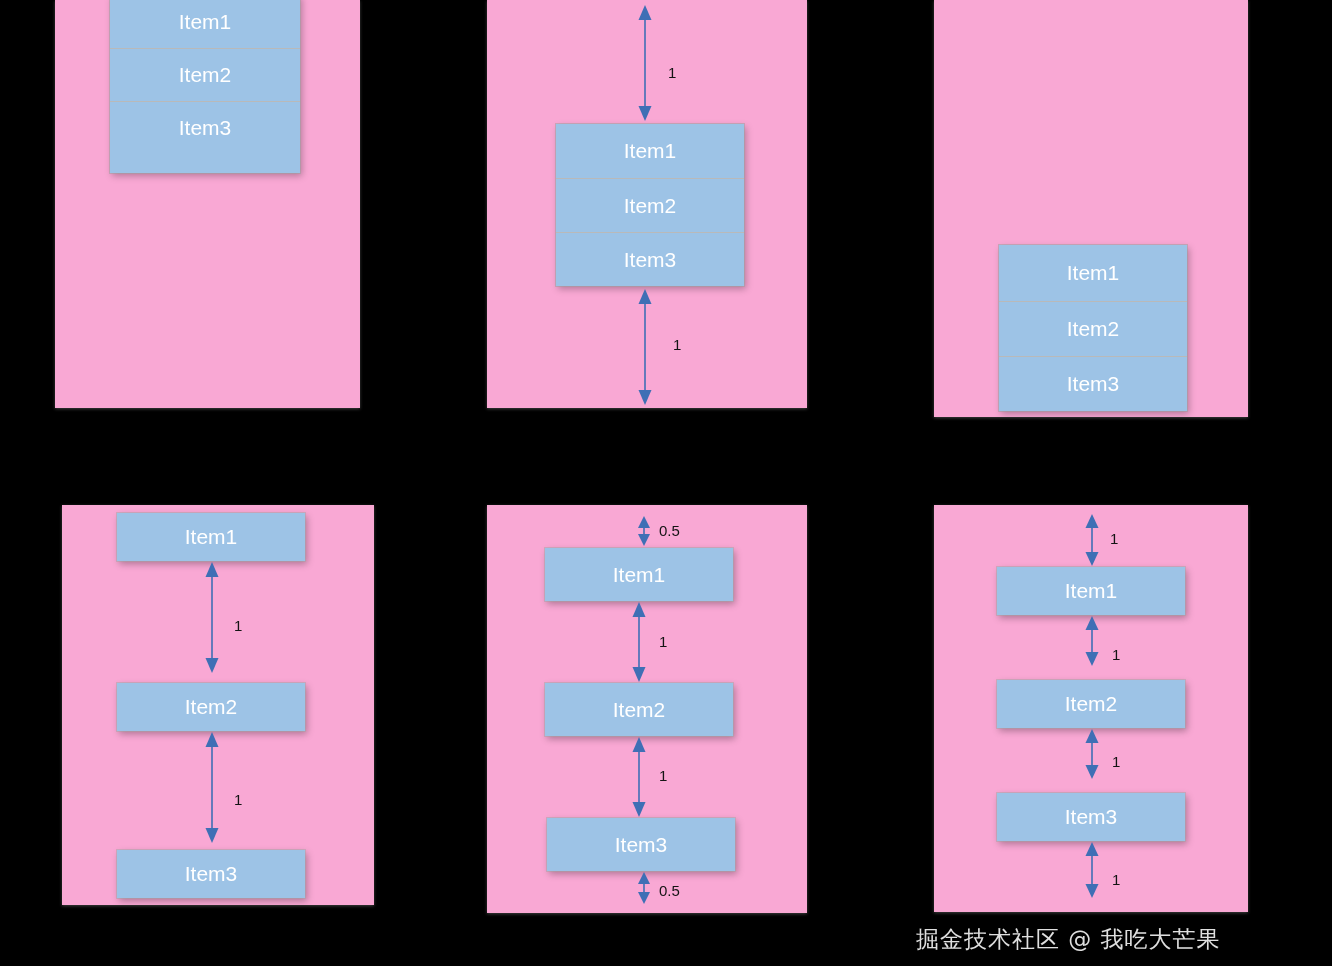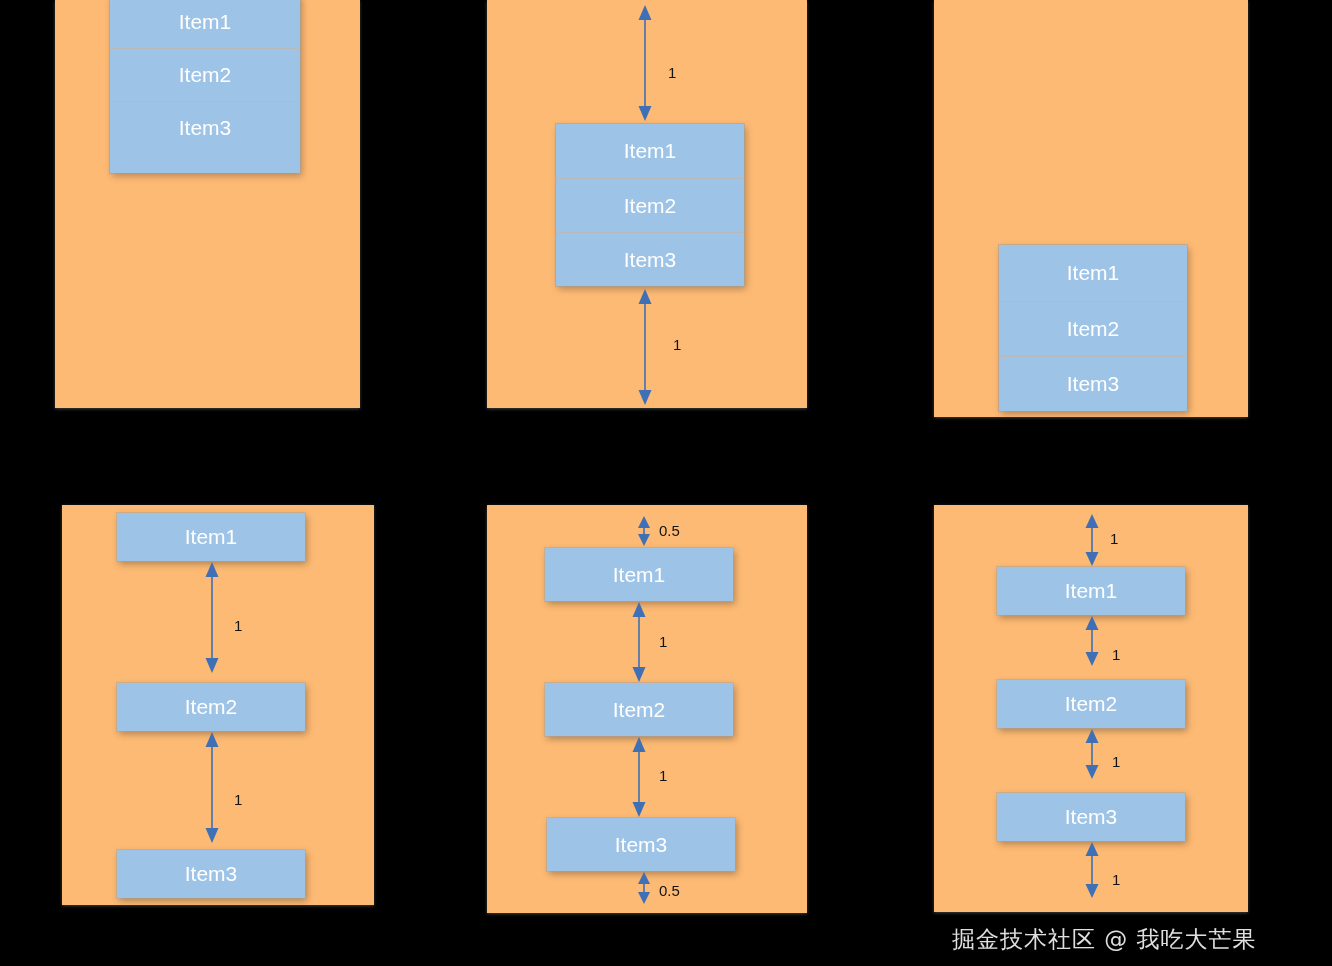--- a/index.html
+++ b/index.html
@@ -1,19 +1,19 @@
 <!DOCTYPE html>
 <html><head>
 <meta charset="utf-8">
 <style>
   html,body{margin:0;padding:0;background:#000;}
   body{width:1332px;height:966px;position:relative;overflow:hidden;
        font-family:"Liberation Sans","DejaVu Sans",sans-serif;}
 
-  .panel{position:absolute;background:#fdba74;overflow:hidden;
+  .panel{position:absolute;background:#f9a8d4;overflow:hidden;
          box-shadow:0 1px 3px rgba(255,255,255,0.25);}
 
   
   .stack{position:absolute;background:#9dc3e6;
          box-shadow:0 0 0 1px rgba(160,160,160,.55), 2px 3px 7px rgba(0,0,0,.28);}
   .stack .cell{color:#ffffff;text-align:center;font-size:21px;
                display:flex;align-items:center;justify-content:center;}
   .stack .cell + .cell{border-top:1px solid #b9b9b9;}
 
   
@@ -189,13 +189,13 @@
   <div class="arrow" style="left:147px;top:336px;width:22px;height:58px;">
     <svg width="22" height="58" viewBox="0 0 22 58">
       <line x1="11" y1="10" x2="11" y2="48" stroke="#3f6fb5" stroke-width="1.6"></line>
       <polygon points="11,1 4.5,15 17.5,15" fill="#3f6fb5"></polygon>
       <polygon points="11,57 4.5,43 17.5,43" fill="#3f6fb5"></polygon>
     </svg>
   </div>
   <div class="dim" style="left:178px;top:366px;">1</div>
 </div>
 
-<div class="watermark" style="left:952px;top:924px;">掘金技术社区 @ 我吃大芒果</div>
+<div class="watermark" style="left:916px;top:924px;">掘金技术社区 @ 我吃大芒果</div>
 
 </body></html>

